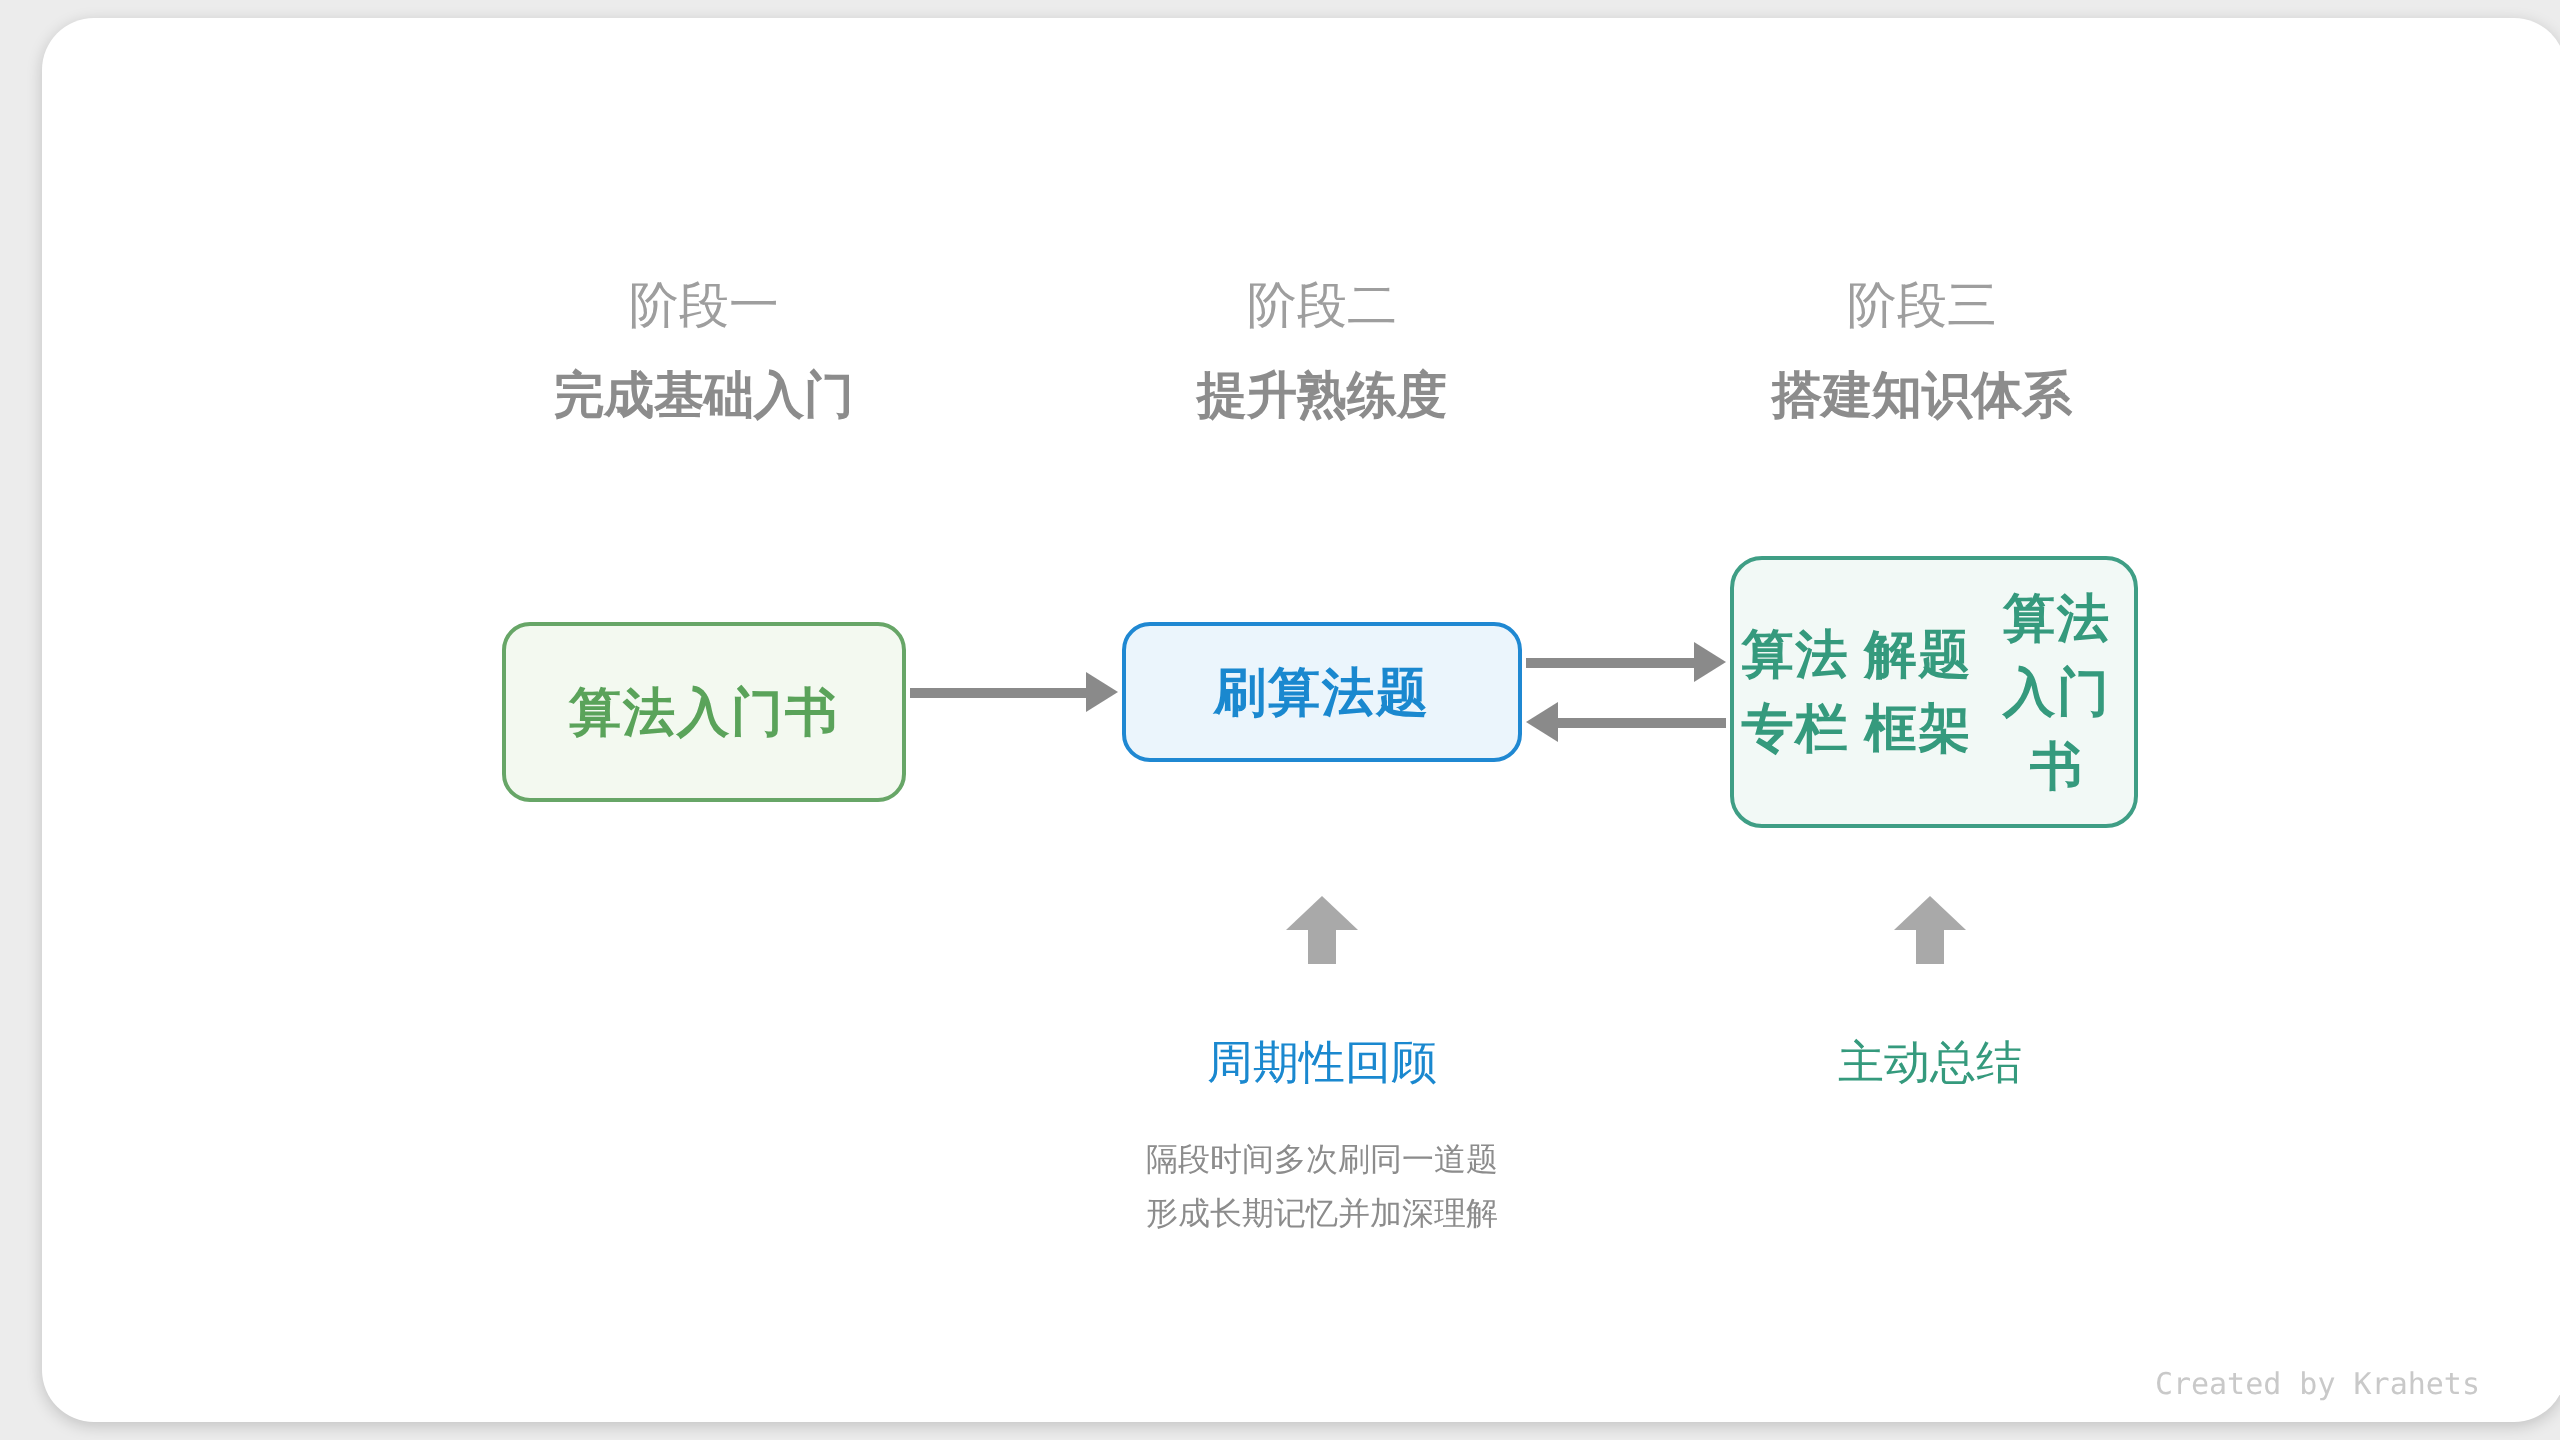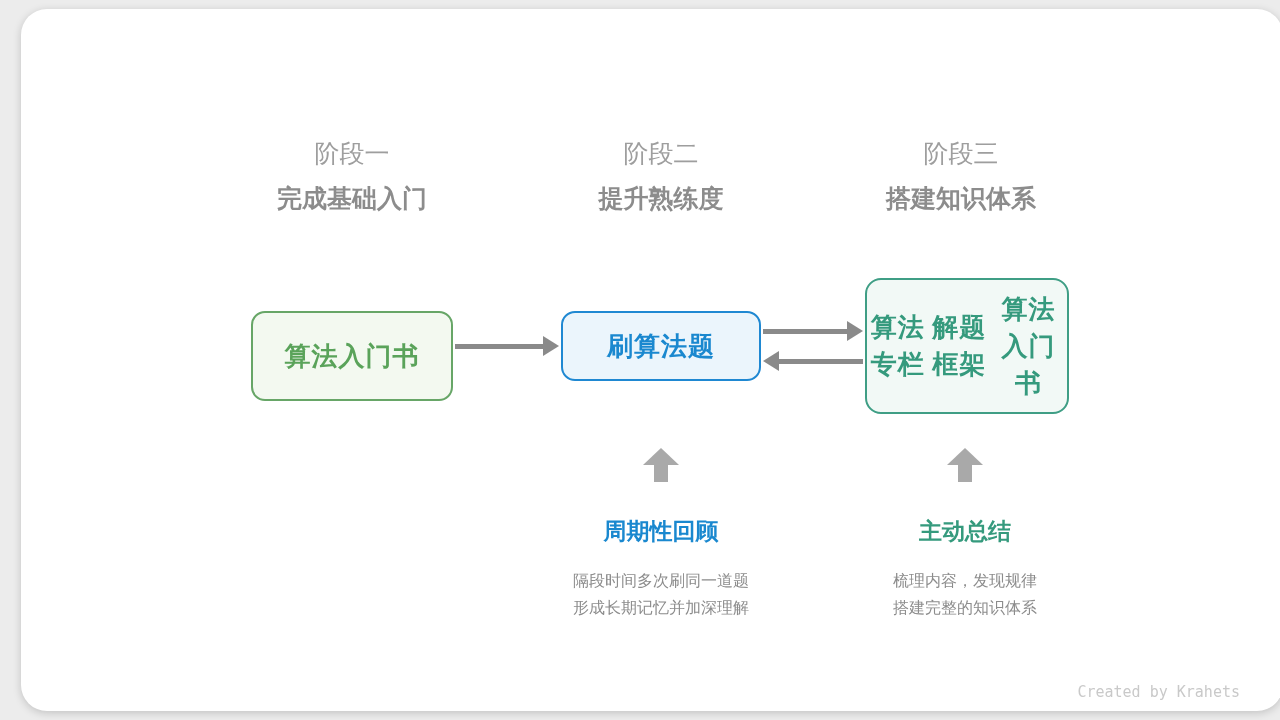--- a/index.html
+++ b/index.html
@@ -63,21 +63,21 @@
   .up-head {
     position: absolute; width: 0; height: 0;
     border-left: 18px solid transparent;
     border-right: 18px solid transparent;
     border-bottom: 17px solid var(--up-arrow, #a9a9a9);
   }
   .up-stem { position: absolute; width: 14px; height: 17px; background: var(--up-arrow, #a9a9a9); }
   .annot-title {
     position: absolute; width: 260px;
     text-align: center;
-    font-size: 23px; font-weight: bold; line-height: 28px;
+    font-size: 23px; font-weight: normal; line-height: 28px;
   }
   .annot-title.blue { color: var(--node2-text, #1a88cf); }
   .annot-title.teal { color: var(--node3-text, #359a7d); }
   .annot-desc {
     position: absolute; width: 300px;
     text-align: center;
     font-size: 16px; line-height: 27px;
     color: var(--description, #8c8c8c);
   }
   .credit {
@@ -134,20 +134,16 @@
     <div class="up-head" style="left:926px; top:439px;"></div>
     <div class="up-stem" style="left:937px; top:456px;"></div>
 
     <div class="annot-title blue" style="left:510px; top:508px;">周期性回顾</div>
     <div class="annot-desc" style="left:490px; top:558px;">
       <div>隔段时间多次刷同一道题</div>
       <div>形成长期记忆并加深理解</div>
     </div>
 
     <div class="annot-title teal" style="left:814px; top:508px;">主动总结</div>
-    <div class="annot-desc" style="left:794px; top:558px;">
-      <div>梳理内容，发现规律</div>
-      <div>搭建完整的知识体系</div>
-    </div>
 
     <div class="credit">Created by Krahets</div>
   </div>
 </div>
 
 </body></html>

